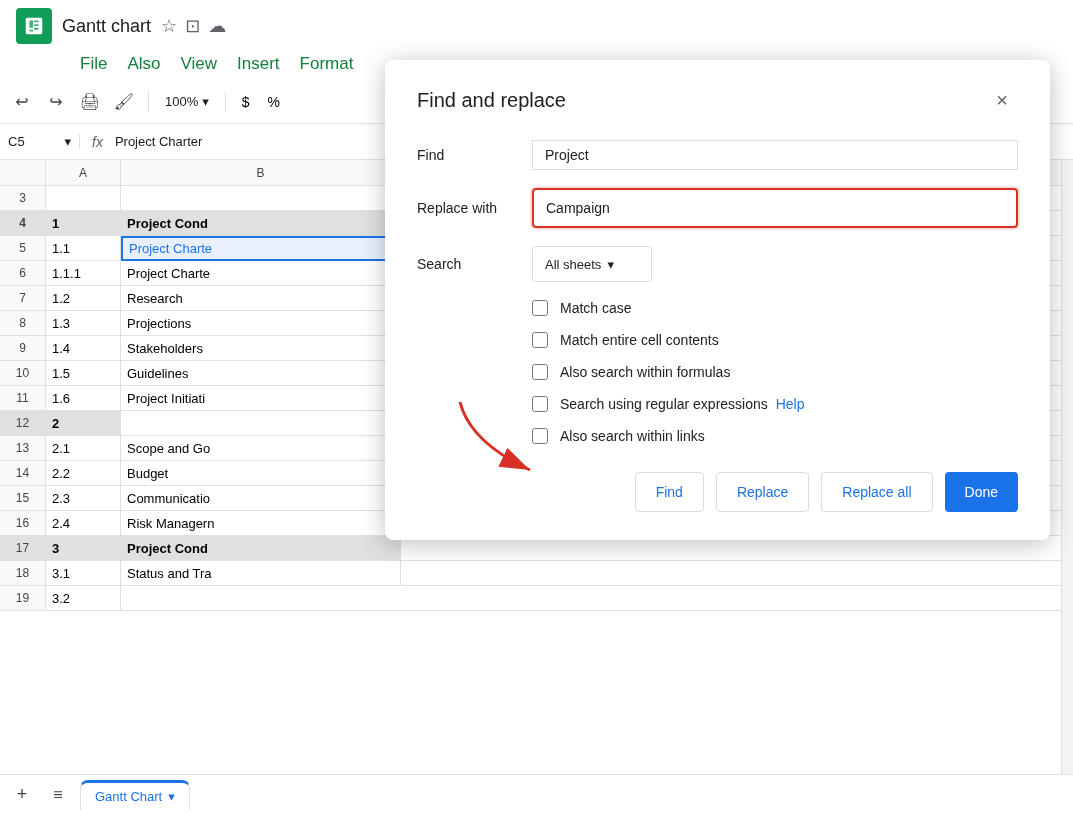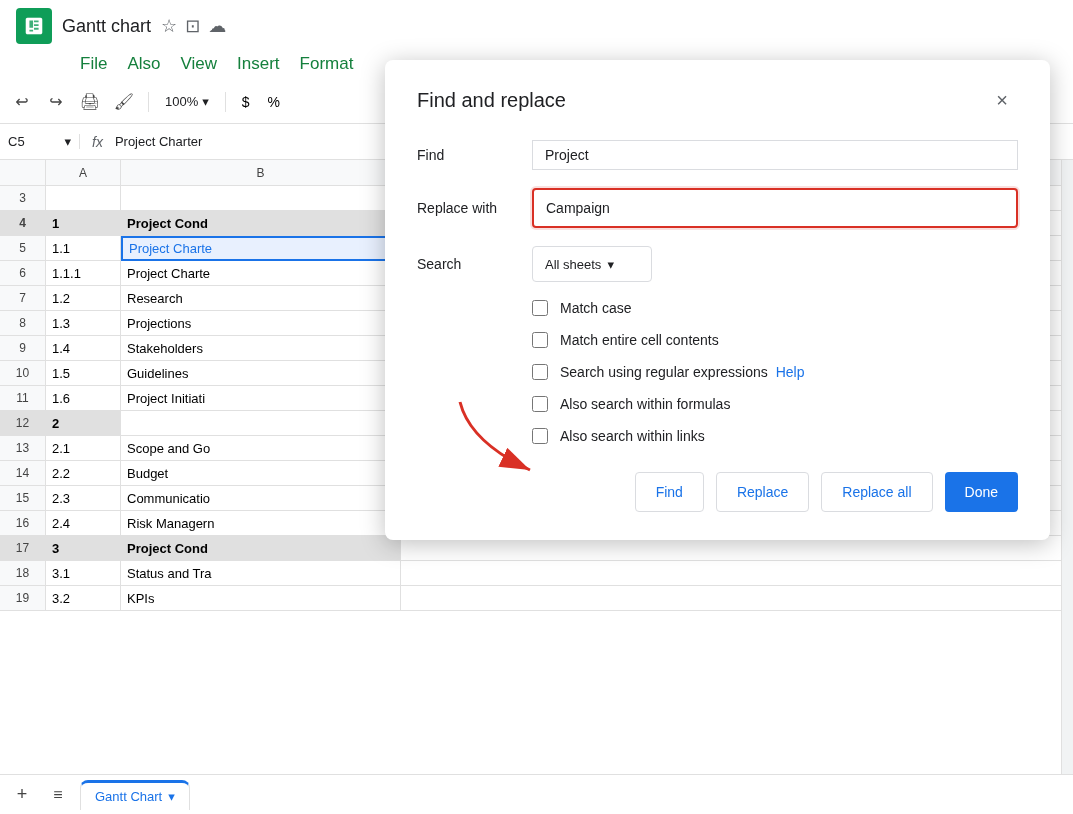--- a/index.html
+++ b/index.html
@@ -591,21 +591,20 @@
 
           <div class="grid-row">
             <div class="row-num">18</div>
             <div class="cell col-a">3.1</div>
             <div class="cell col-b">Status and Tra</div>
           </div>
 
           <div class="grid-row">
             <div class="row-num">19</div>
             <div class="cell col-a">3.2</div>
-            <div class="cell col-b">KPIs</div>
           </div>
 
         </div>
       </div>
     </div>
 
     <div class="right-scrollbar"></div>
   </div>
 
   <div class="tab-bar">
@@ -652,30 +651,30 @@
         <input type="checkbox" class="checkbox-input" id="match-case" style="">
         <label class="checkbox-label" for="match-case">Match case</label>
       </div>
 
       <div class="checkbox-row">
         <input type="checkbox" class="checkbox-input" id="match-entire" style="">
         <label class="checkbox-label" for="match-entire">Match entire cell contents</label>
       </div>
 
       <div class="checkbox-row">
+        <input type="checkbox" class="checkbox-input" id="formulas" style="">
+        <label class="checkbox-label" for="formulas">Also search within formulas</label>
+      </div>
+
+      <div class="checkbox-row">
         <input type="checkbox" class="checkbox-input" id="regex" style="">
         <label class="checkbox-label" for="regex">
           <span>Search using regular expressions</span>
           <a class="help-link" href="#">Help</a>
         </label>
-      </div>
-
-      <div class="checkbox-row">
-        <input type="checkbox" class="checkbox-input" id="formulas" style="">
-        <label class="checkbox-label" for="formulas">Also search within formulas</label>
       </div>
 
       <div class="checkbox-row">
         <input type="checkbox" class="checkbox-input" id="links" style="">
         <label class="checkbox-label" for="links">Also search within links</label>
       </div>
 
     </div>
 
     <div class="dialog-actions">

